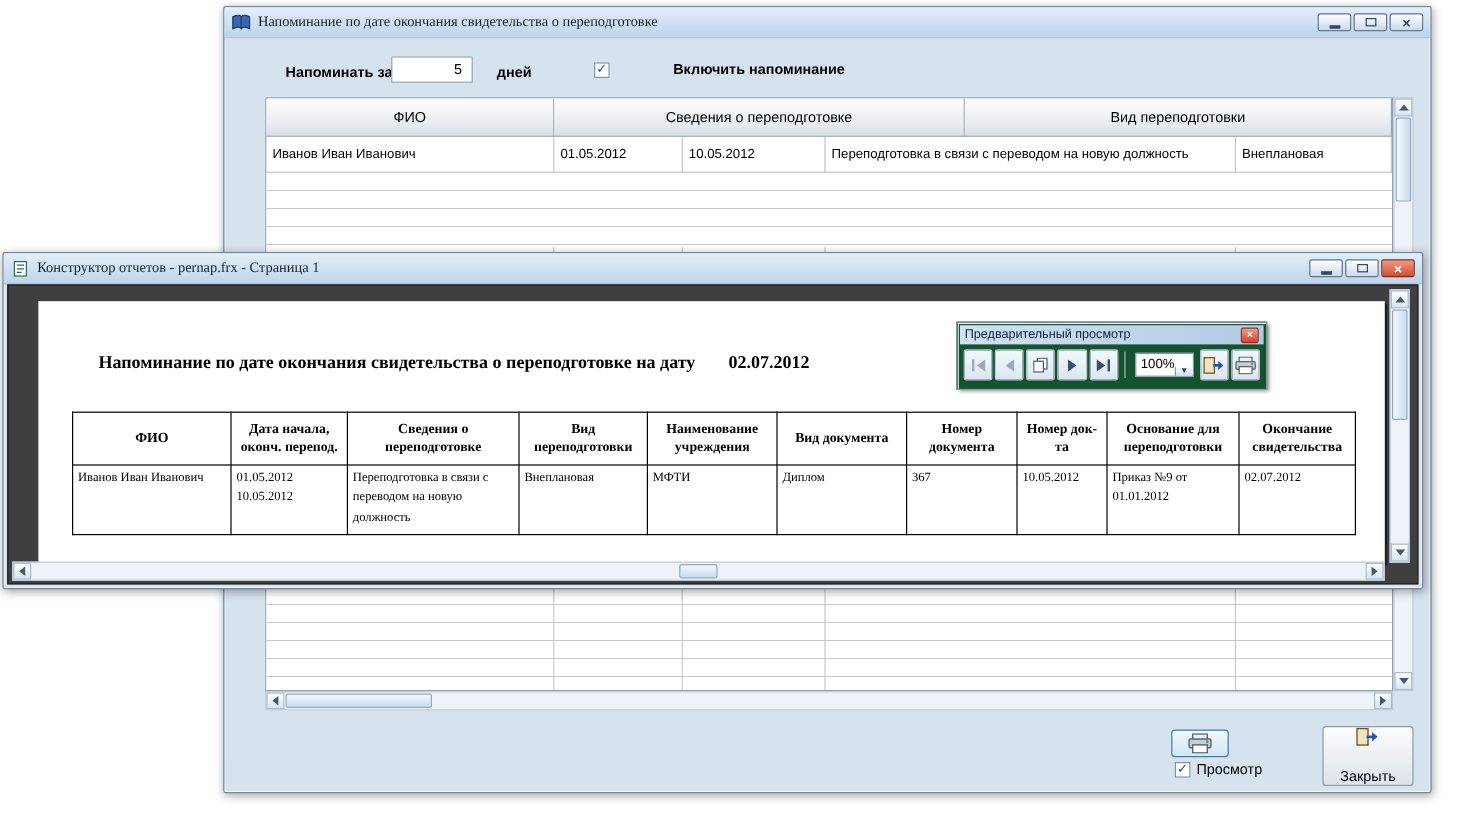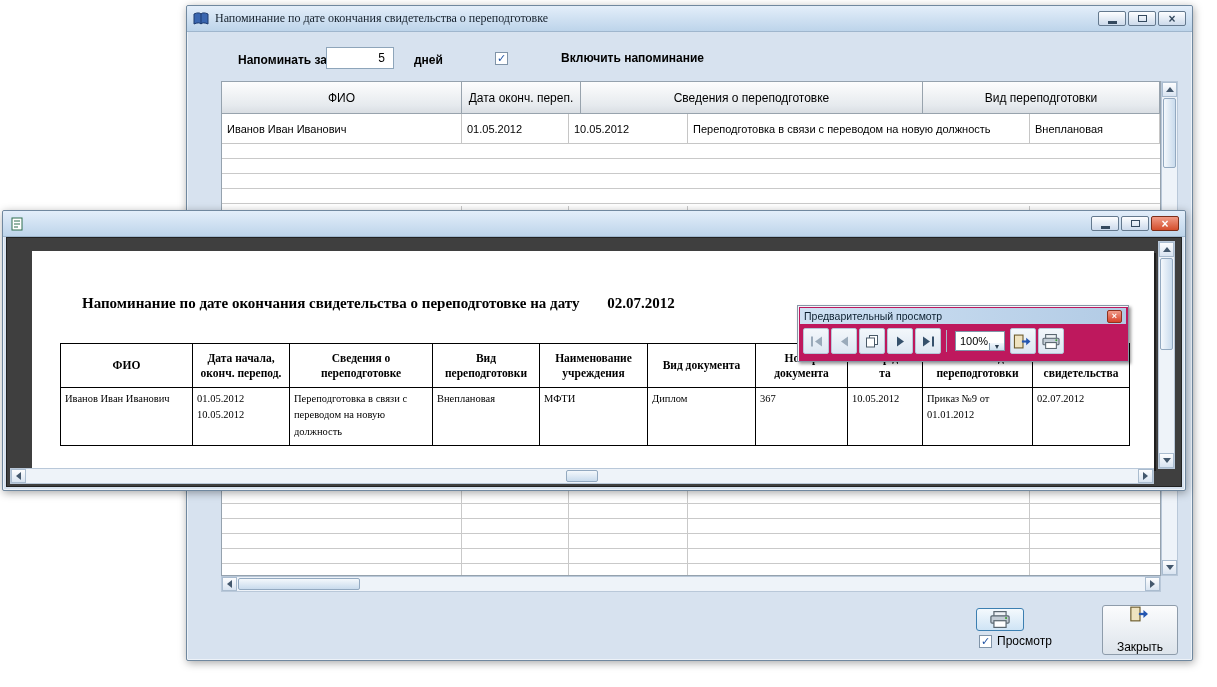--- a/index.html
+++ b/index.html
@@ -94,23 +94,23 @@
   #report-table th, #report-table td { border:1px solid #000; white-space:pre-line; overflow:hidden; }
   #report-table th { font-size:11.5px; font-weight:bold; text-align:center; vertical-align:middle;
                      height:44px; padding:2px 2px; line-height:1.3; }
   #report-table td { font-size:10.5px; vertical-align:top; text-align:left;
                      height:58px; padding:3px 4px; line-height:1.55; }
 
   #report-vscroll { right:6px; top:3px; width:17px; height:228px; }
   #report-hscroll { left:3px; right:27px; bottom:2px; height:16px; }
 
   
-  #preview-toolbar { position:absolute; left:790px; top:30px; width:332px; height:57px;
-                     background:#be185d; border:1px solid #8896a6;
-                     box-shadow:2px 2px 3px rgba(0,0,0,.4), inset 1px 1px 0 #f2f6fa;margin-top:37px; }
+  #preview-toolbar { position:absolute; left:790px; top:30px; width:259px; height:57px;
+                     background:#14532d; border:1px solid #8896a6;
+                     box-shadow:2px 2px 3px rgba(0,0,0,.4), inset 1px 1px 0 #f2f6fa; }
   .tb-titlebar { height:16px; margin:2px 2px 0 2px; background:linear-gradient(90deg,#cfe1f3,#b2cbe5);
                  display:flex; align-items:center; padding:0 4px; font-size:10.5px; color:#0d2030; }
   .tb-close { margin-left:auto; width:15px; height:13px; background:linear-gradient(#f09a88,#d8432a);
               border:1px solid #90321e; color:#fff; font-size:9px; font-weight:bold;
               display:flex; align-items:center; justify-content:center; border-radius:2px; }
   .tb-buttons { display:flex; align-items:center; gap:2px; padding:4px 5px; }
   .tb-btn { width:26px; height:26px; display:flex; align-items:center; justify-content:center;
             border:1px solid #b6c6d8; border-radius:2px; background:linear-gradient(#f3f7fb,#dde7f2); }
   .tb-sep { width:1px; height:22px; background:#a8b8c8; margin:0 3px; }
   .zoom-box { width:50px; height:20px; background:#fff; border:1px solid #8094a8;
@@ -149,21 +149,20 @@
     <input id="remind-input" value="5" style="">
     <span id="lbl-days">дней</span>
     <span id="enable-check">
       <span class="checkbox">✓</span>
       <span class="cb-label">Включить напоминание</span>
     </span>
 
     <div id="reminder-grid">
       <div class="grid-header">
         <div class="gh-cell c0">ФИО</div>
-        <div class="gh-cell c2">Дата оконч. переп.</div>
         <div class="gh-cell c3">Сведения о переподготовке</div>
         <div class="gh-cell c4">Вид переподготовки</div>
       </div>
       <div class="grid-row">
         <div class="gr-cell c0">Иванов Иван Иванович</div>
         <div class="gr-cell c1">01.05.2012</div>
         <div class="gr-cell c2">10.05.2012</div>
         <div class="gr-cell c3">Переподготовка в связи с переводом на новую должность</div>
         <div class="gr-cell c4">Внеплановая</div>
       </div>
@@ -217,20 +216,21 @@
   </div>
 
   <div class="window" id="report-window">
     <div class="titlebar">
       <svg class="win-icon" viewBox="0 0 14 14">
         <rect x="2" y="1" width="10" height="12" fill="#fff" stroke="#2e6e4e"></rect>
         <line x1="4" y1="4" x2="10" y2="4" stroke="#2e6e4e"></line>
         <line x1="4" y1="7" x2="10" y2="7" stroke="#2e6e4e"></line>
         <line x1="4" y1="10" x2="8" y2="10" stroke="#2e6e4e"></line>
       </svg>
+      <span class="title-text">Конструктор отчетов - pernap.frx - Страница 1</span>
       <span class="caption-buttons">
         <span class="cap-btn">
             <span class="g-min"></span>
           </span>
         <span class="cap-btn">
             <span class="g-max"></span>
           </span>
         <span class="cap-btn red">
             <span class="g-close">×</span>
           </span>

